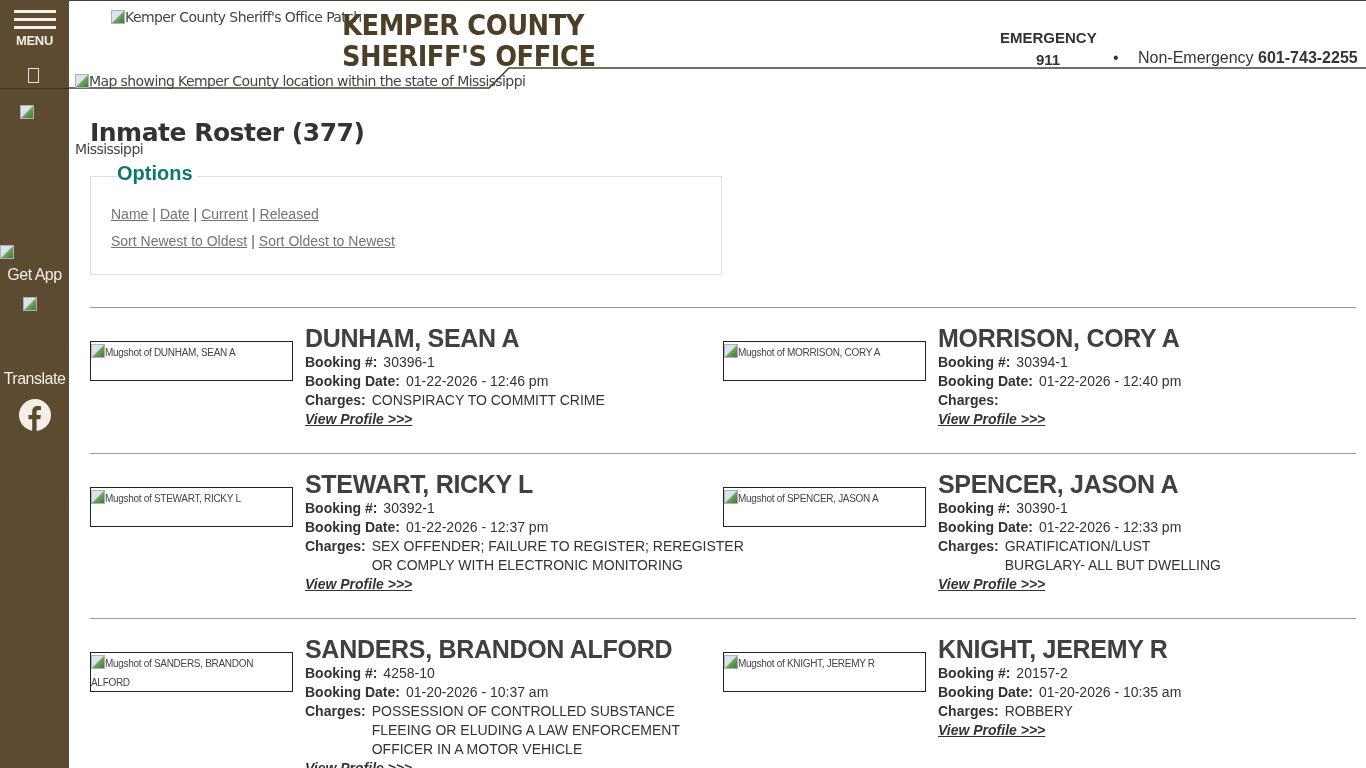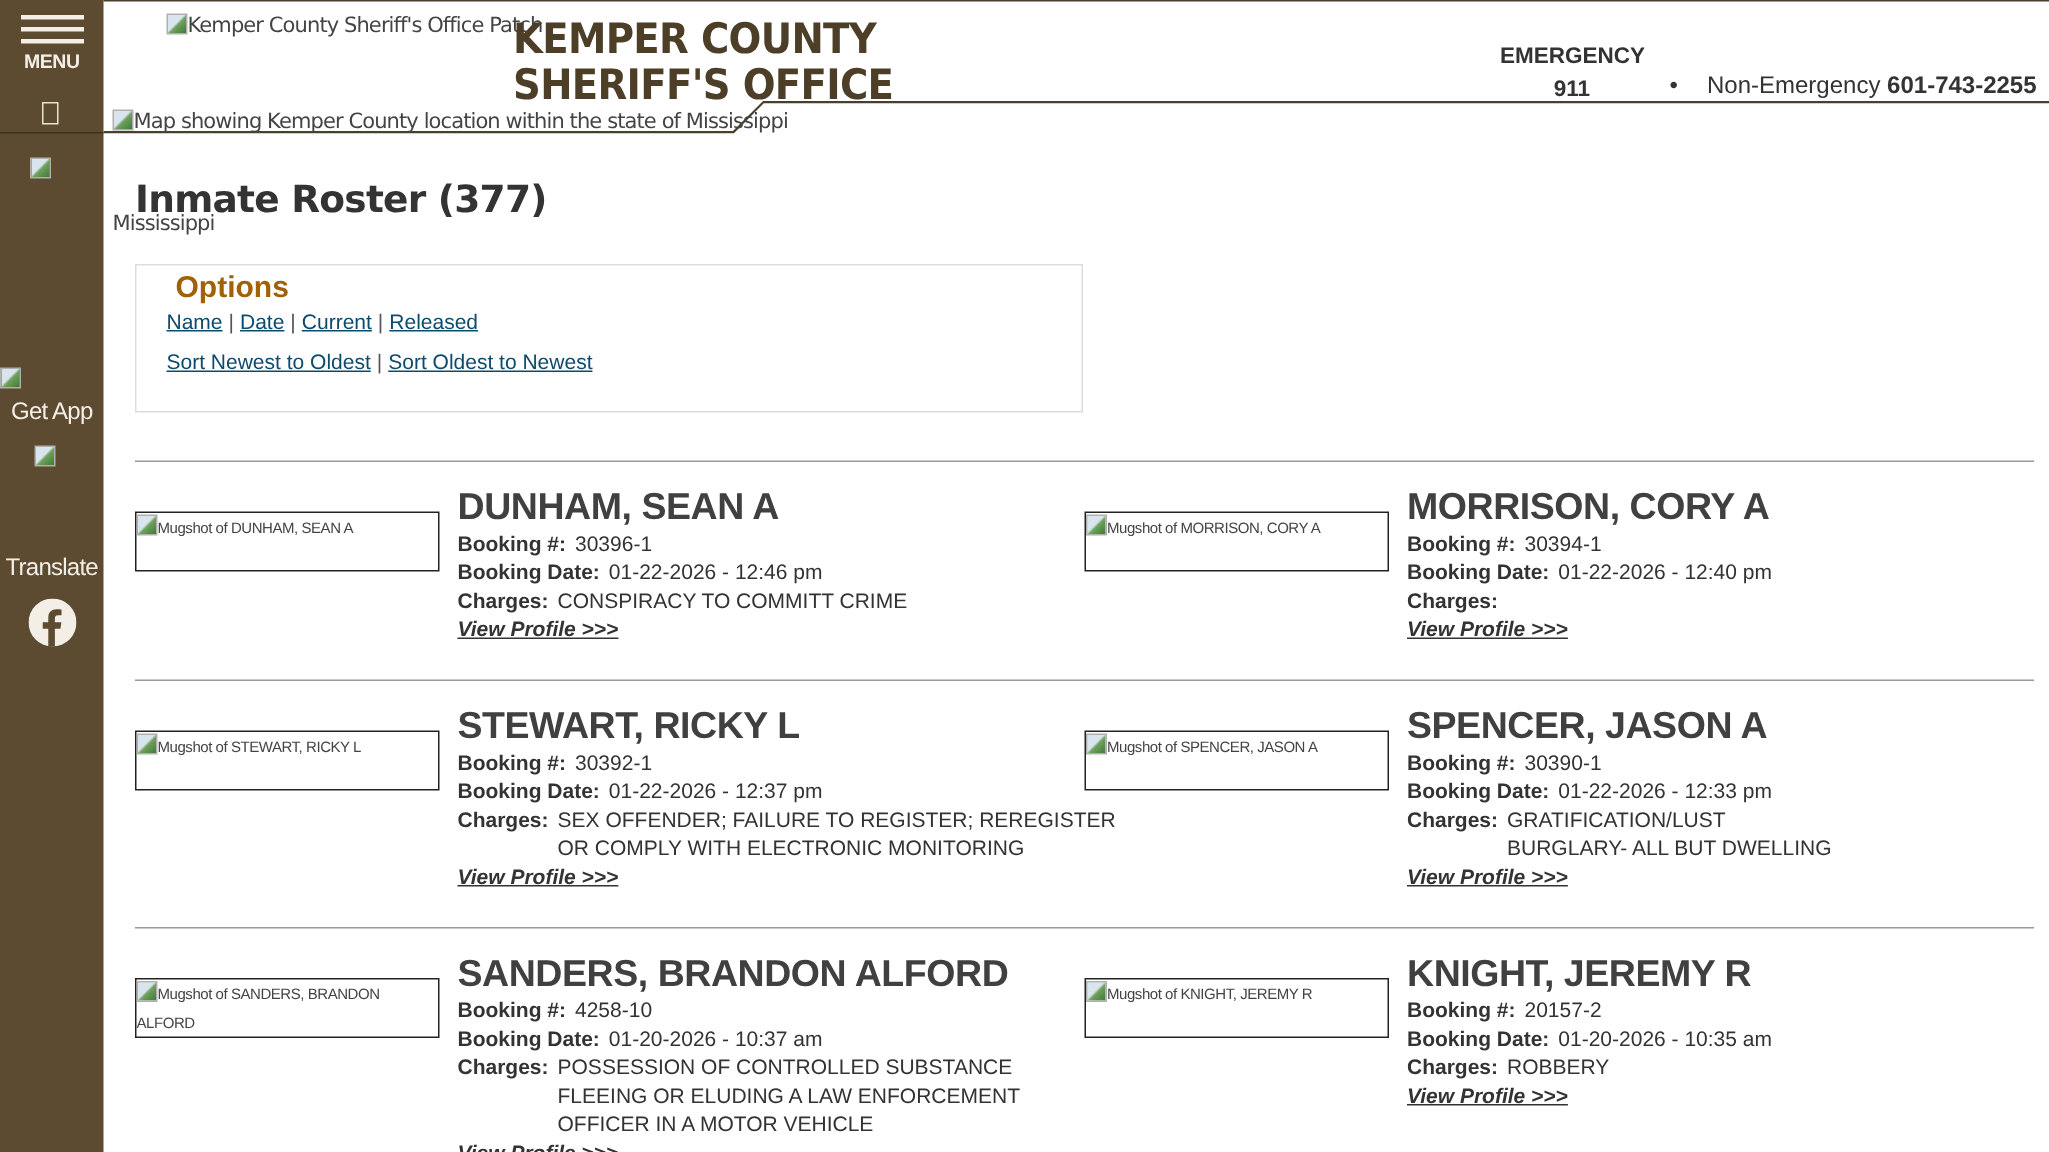--- a/index.html
+++ b/index.html
@@ -76,25 +76,25 @@
   
   .page-title {
     position:absolute; left:90px; top:118px; font-size:25px; font-weight:bold; color:#333;
     font-family:"DejaVu Sans", sans-serif; letter-spacing:-0.5px;
   }
   .options {
     position:absolute; left:90px; top:176px; width:632px; height:99px;
     border:1px solid #ddd; box-sizing:border-box;
   }
   .options-legend {
-    position:absolute; left:117px; top:181px; background:#fff; padding:0 4px 0 0;
-    font-size:20px; font-weight:bold; color:#a16207;
+    position:absolute; left:117px; top:162px; background:#fff; padding:0 4px 0 0;
+    font-size:20px; font-weight:bold; color:#0f766e;
   }
   .opt-row { position:absolute; left:111px; font-size:14px; color:#333; }
-  .opt-row a { color:#0c4a6e; text-decoration:underline; cursor:pointer; }
+  .opt-row a { color:#737373; text-decoration:underline; cursor:pointer; }
   .opt-row .sep { margin:0 4px; color:#555; }
   .divider { position:absolute; left:90px; width:1266px; height:1px; background:#999; }
 
   .card { position:absolute; width:620px; }
   .mug {
     position:absolute; left:0; top:16px; width:203px; height:40px; box-sizing:border-box;
     border:1px solid #222; font-size:10px; color:#444; line-height:19px;
     padding:1px 0 0 0; overflow:hidden; letter-spacing:-0.3px;
   }
   .info { position:absolute; left:215px; top:0; }

